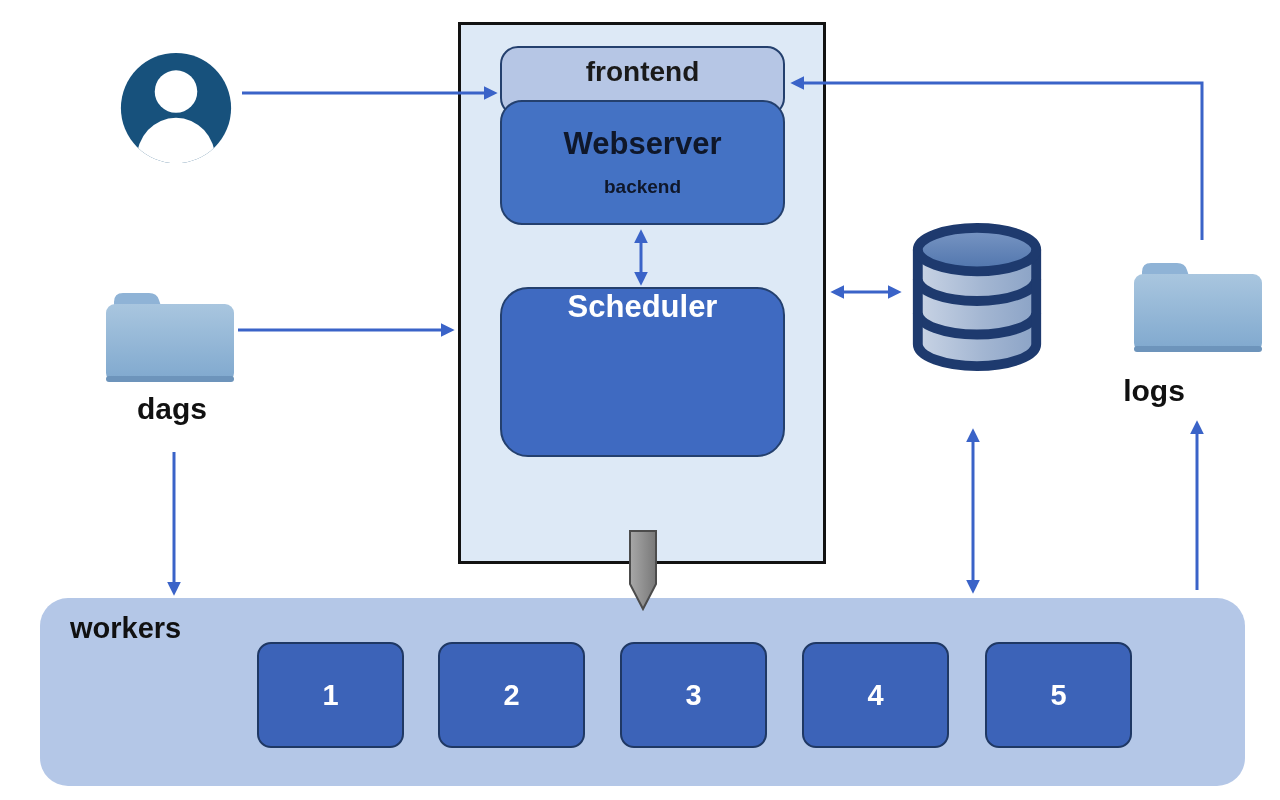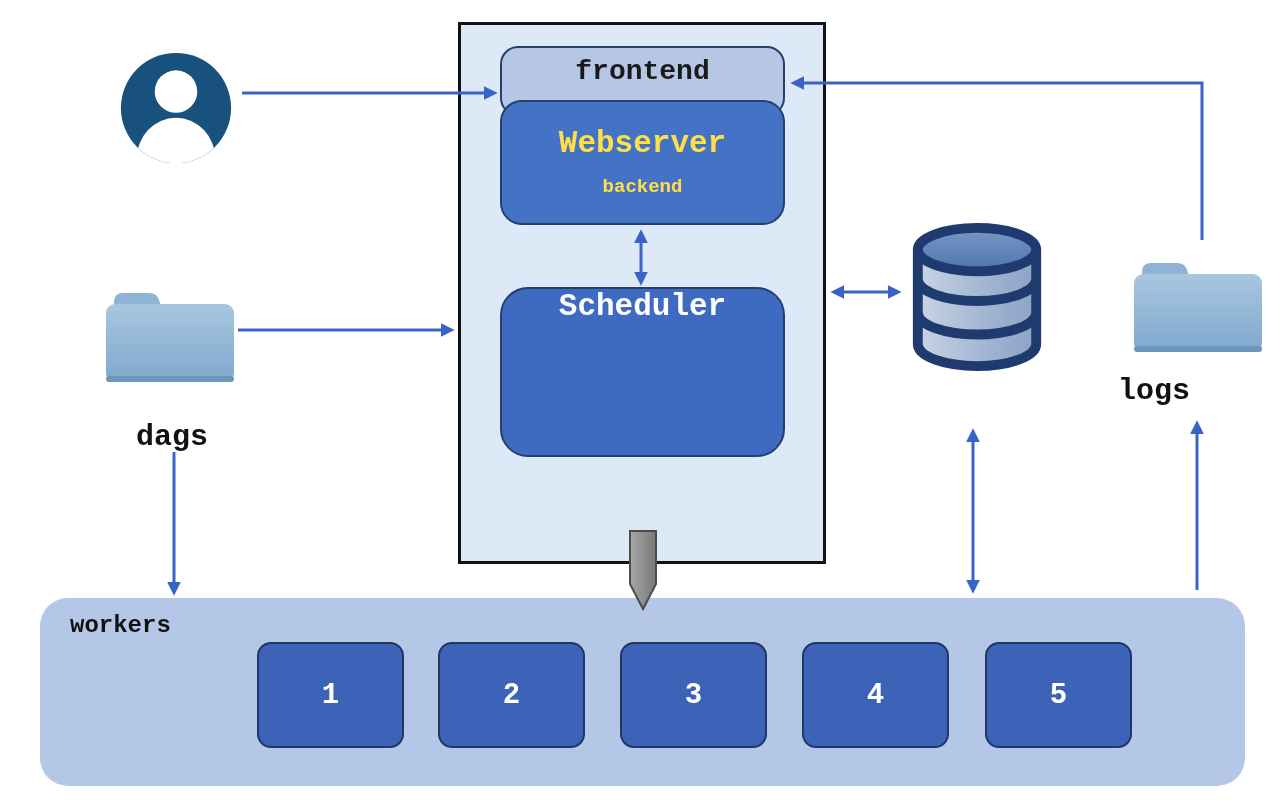--- a/index.html
+++ b/index.html
@@ -1,55 +1,55 @@
 <!DOCTYPE html>
 <html><head>
 <meta charset="utf-8">
 <style>
   html,body{margin:0;padding:0;background:#fff;}
   #stage{
     position:relative;width:1280px;height:800px;background:#ffffff;overflow:hidden;
-    font-family:Liberation Mono, monospace;
+    font-family:Liberation Sans, sans-serif;
   }
   .abs{position:absolute;}
   
   .central-container{
     left:458px;top:22px;width:362px;height:536px;
     background:#dde9f6;border:3px solid #121212;z-index:1;
   }
   .node-box{position:absolute;left:500px;width:285px;box-sizing:border-box;border:2px solid #24406e;}
   .frontend-box{
     top:46px;height:70px;border-radius:18px;background:#b6c6e5;z-index:2;
     display:flex;justify-content:center;align-items:flex-start;
     font-size:28px;font-weight:700;color:#1a1a1a;padding-top:8px;
   }
   .webserver-box{
     top:100px;height:125px;border-radius:22px;background:#4472c4;z-index:3;
     display:flex;flex-direction:column;justify-content:center;align-items:center;
-    color:#fde047;
+    color:#0f172a;
   }
   .webserver-box .main{font-size:31px;font-weight:700;line-height:1.1;}
   .webserver-box .sub{font-size:19px;font-weight:600;margin-top:14px;}
   .executor-box{
     top:448px;height:86px;border-radius:18px;background:#b7cae8;z-index:2;
     display:flex;justify-content:center;align-items:flex-end;
     font-size:28px;font-weight:700;color:#1a1a1a;padding-bottom:10px;
   }
   .scheduler-box{
     top:287px;height:170px;border-radius:28px;background:#3f6ac1;z-index:3;
     display:flex;justify-content:center;
     color:#ffffff;font-size:31px;font-weight:700;
   }
   
   .workers-container{
     left:40px;top:598px;width:1205px;height:188px;border-radius:28px;
     background:#b4c7e7;z-index:1;
   }
   .workers-label{
-    left:70px;top:612px;font-size:24px;font-weight:700;color:#111;z-index:2;
+    left:70px;top:612px;font-size:29px;font-weight:700;color:#111;z-index:2;
   }
   .worker-box{
     top:642px;width:147px;height:106px;border-radius:14px;
     background:#3c63b8;border:2px solid #1f3864;box-sizing:border-box;z-index:2;
     display:flex;justify-content:center;align-items:center;
     color:#fff;font-size:29px;font-weight:700;
   }
   
   .node-label{
     font-size:30px;font-weight:700;color:#111;text-align:center;z-index:2;
@@ -95,21 +95,21 @@
     <defs>
       <linearGradient id="foldGrad1" x1="0" y1="0" x2="0" y2="1">
         <stop offset="0" stop-color="#a9c6df"></stop>
           <stop offset="1" stop-color="#7fa8ce"></stop>
       </linearGradient>
     </defs>
     <path d="M14,24 q0,-9 9,-9 h26 q8,0 10,7 l3,9 h-48 z" fill="#8fb3d6"></path>
     <rect x="6" y="26" width="128" height="78" rx="9" fill="url(#foldGrad1)"></rect>
     <rect x="6" y="98" width="128" height="6" rx="3" fill="#6d94bb"></rect>
   </svg>
-  <div class="abs node-label" style="left:112px;top:420px;width:120px;">dags</div>
+  <div class="abs node-label" style="left:112px;top:392px;width:120px;">dags</div>
 
   <svg class="abs icon-wrap" style="left:903px;top:218px;" width="148" height="158" viewBox="0 0 150 160">
     <defs>
       <linearGradient id="dbBody" x1="0" y1="0" x2="1" y2="0">
         <stop offset="0" stop-color="#c9d4e5"></stop>
           <stop offset="0.55" stop-color="#a3b6d2"></stop>
           <stop offset="1" stop-color="#8ba3c6"></stop>
       </linearGradient>
       <linearGradient id="dbTop" x1="0" y1="0" x2="0" y2="1">
         <stop offset="0" stop-color="#7a97c4"></stop>

